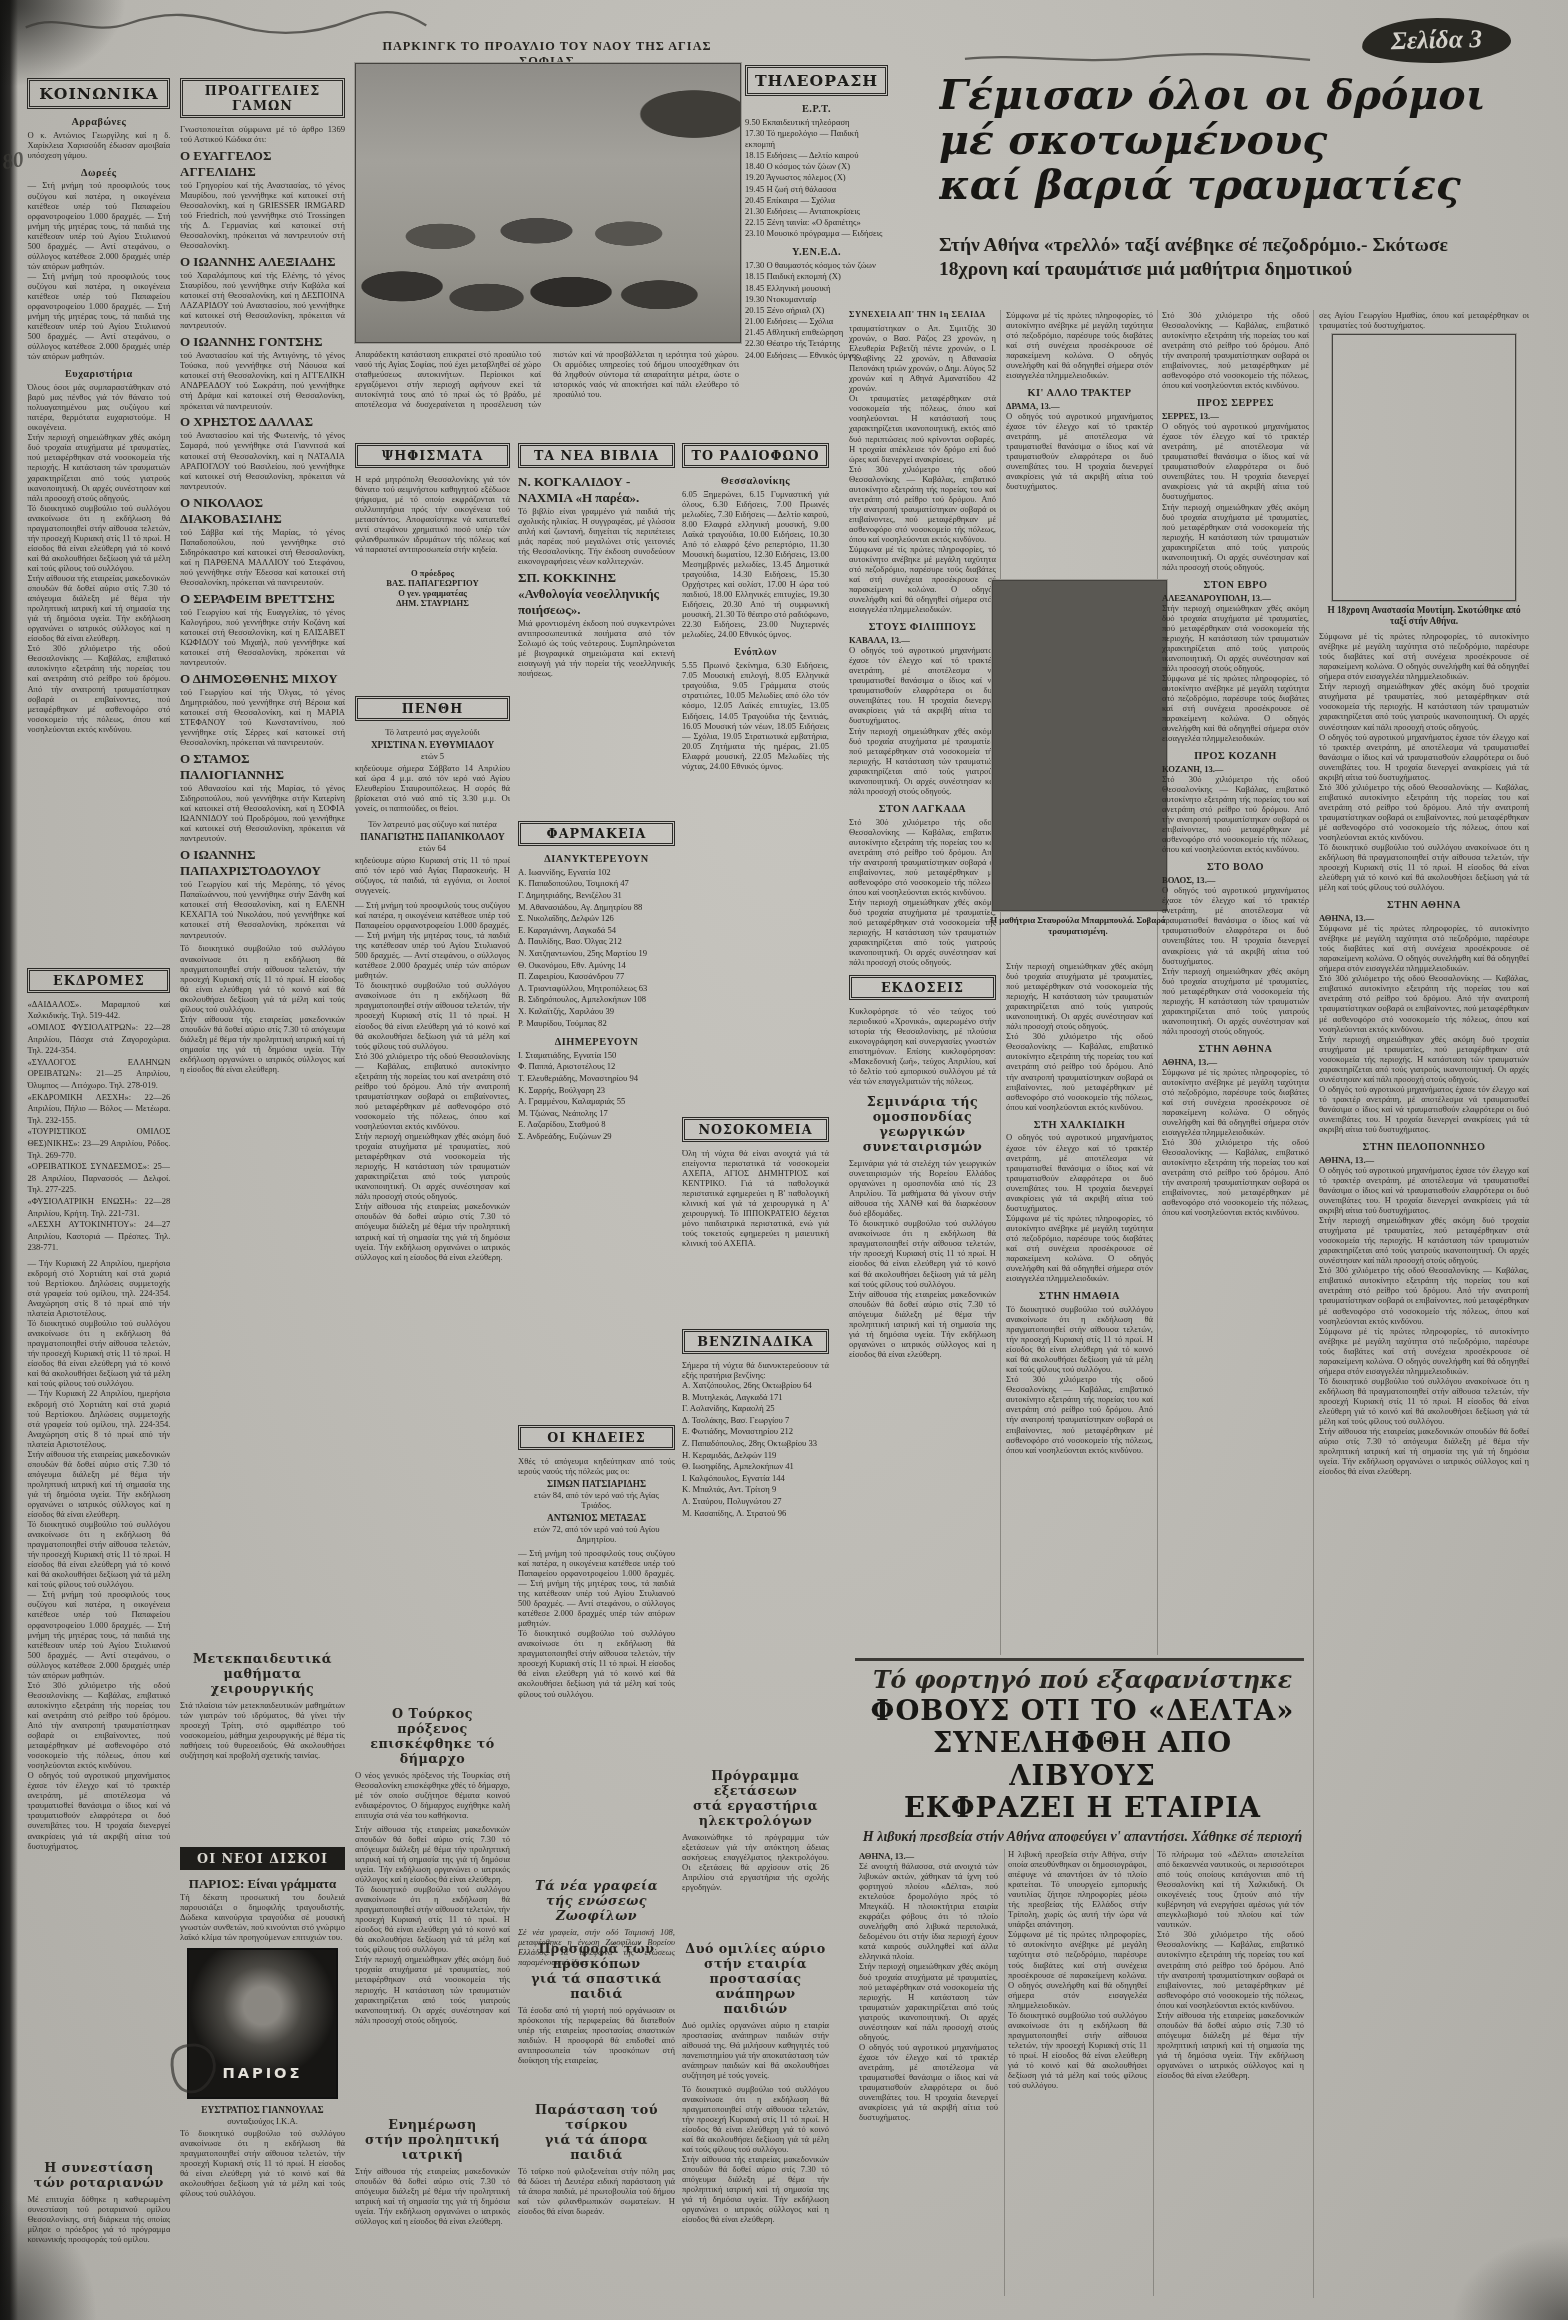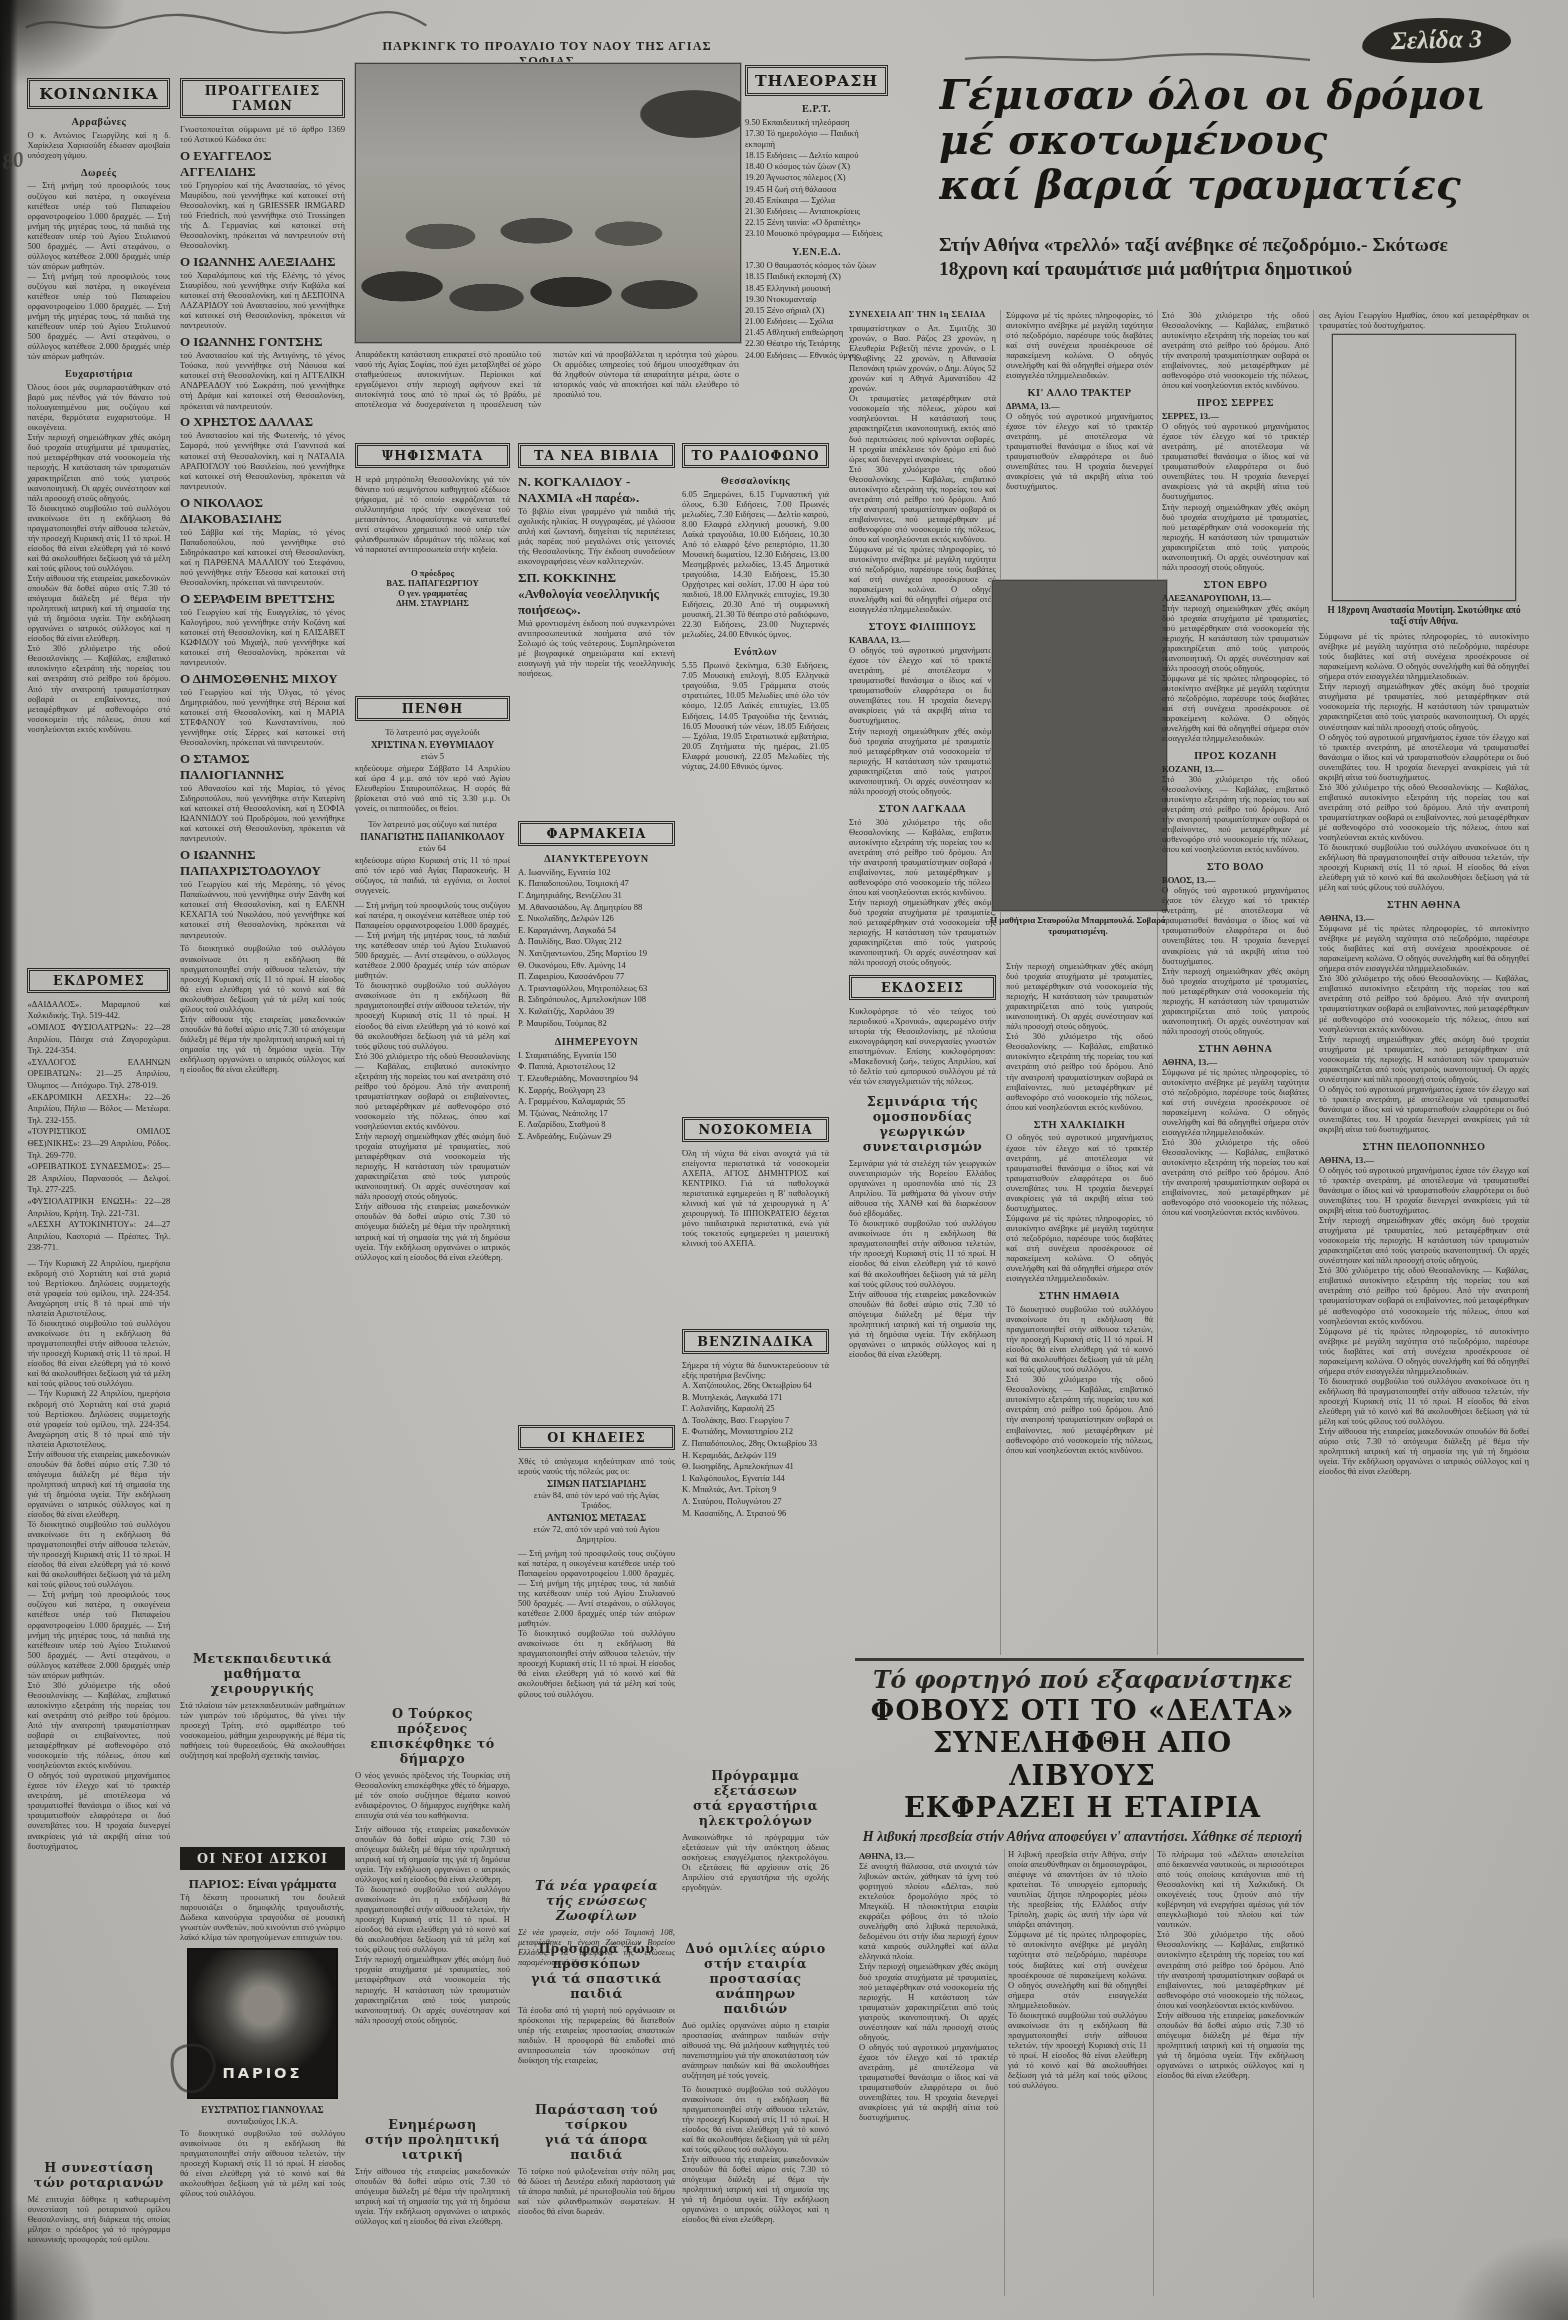--- a/index.html
+++ b/index.html
@@ -362,21 +362,21 @@
 Στήν αίθουσα τής εταιρείας μακεδονικών σπουδών θά δοθεί αύριο στίς 7.30 τό απόγευμα διάλεξη μέ θέμα τήν προληπτική ιατρική καί τή σημασία της γιά τή δημόσια υγεία. Τήν εκδήλωση οργανώνει ο ιατρικός σύλλογος καί η είσοδος θά είναι ελεύθερη.</div>
   </div>
 
   <div class="abs vr" style="left:1000px;top:310px;height:1345px;"></div>
   <div class="abs vr" style="left:1157px;top:310px;height:1345px;"></div>
   <div class="abs vr" style="left:1313px;top:310px;height:1988px;"></div>
 
   <div class="abs" style="left:849px;top:310px;width:147px;height:1345px;">
     <div class="note">ΣΥΝΕΧΕΙΑ ΑΠ' ΤΗΝ 1η ΣΕΛΙΔΑ</div>
     <div class="body">τραυματίστηκαν ο Απ. Σιμιτζής 30 χρονών, ο Βασ. Ράζος 23 χρονών, η Ελευθερία Ρεβετζή πέντε χρονών, ο Ι. Γκλαβίνης 22 χρονών, η Αθανασία Πεπονάκη τριών χρονών, ο Δημ. Αύγος 52 χρονών καί η Αθηνά Αμανατίδου 42 χρονών.</div>
-    <div class="body">Οι τραυματίες μεταφέρθηκαν στά νοσοκομεία τής πόλεως, χώρου καί νοσηλεύονται. Η κατάστασή τους χαρακτηρίζεται ικανοποιητική, εκτός από δυό περιπτώσεις πού κρίνονται σοβαρές. Η τροχαία απέκλεισε τόν δρόμο επί δυό ώρες καί διενεργεί ανακρίσεις.</div>
+    <div class="body">Οι τραυματίες μεταφέρθηκαν στά νοσοκομεία τής πόλεως, όπου καί νοσηλεύονται. Η κατάστασή τους χαρακτηρίζεται ικανοποιητική, εκτός από δυό περιπτώσεις πού κρίνονται σοβαρές. Η τροχαία απέκλεισε τόν δρόμο επί δυό ώρες καί διενεργεί ανακρίσεις.</div>
     <div class="body">Στό 30ό χιλιόμετρο τής οδού Θεσσαλονίκης — Καβάλας, επιβατικό αυτοκίνητο εξετράπη τής πορείας του καί ανετράπη στό ρείθρο τού δρόμου. Από τήν ανατροπή τραυματίστηκαν σοβαρά οι επιβαίνοντες, πού μεταφέρθηκαν μέ ασθενοφόρο στό νοσοκομείο τής πόλεως, όπου καί νοσηλεύονται εκτός κινδύνου.
 Σύμφωνα μέ τίς πρώτες πληροφορίες, τό αυτοκίνητο ανέβηκε μέ μεγάλη ταχύτητα στό πεζοδρόμιο, παρέσυρε τούς διαβάτες καί στή συνέχεια προσέκρουσε σέ παρακείμενη κολώνα. Ο οδηγός συνελήφθη καί θά οδηγηθεί σήμερα στόν εισαγγελέα πλημμελειοδικών.</div>
     <div class="subhead">ΣΤΟΥΣ ΦΙΛΙΠΠΟΥΣ</div>
     <div class="dl">ΚΑΒΑΛΑ, 13.—</div>
     <div class="body">Ο οδηγός τού αγροτικού μηχανήματος έχασε τόν έλεγχο καί τό τρακτέρ ανετράπη, μέ αποτέλεσμα νά τραυματισθεί θανάσιμα ο ίδιος καί νά τραυματισθούν ελαφρότερα οι δυό συνεπιβάτες του. Η τροχαία διενεργεί ανακρίσεις γιά τά ακριβή αίτια τού δυστυχήματος.
 Στήν περιοχή σημειώθηκαν χθές ακόμη δυό τροχαία ατυχήματα μέ τραυματίες, πού μεταφέρθηκαν στά νοσοκομεία τής περιοχής. Η κατάσταση τών τραυματιών χαρακτηρίζεται από τούς γιατρούς ικανοποιητική. Οι αρχές συνέστησαν καί πάλι προσοχή στούς οδηγούς.</div>
     <div class="subhead">ΣΤΟΝ ΛΑΓΚΑΔΑ</div>
     <div class="body">Στό 30ό χιλιόμετρο τής οδού Θεσσαλονίκης — Καβάλας, επιβατικό αυτοκίνητο εξετράπη τής πορείας του καί ανετράπη στό ρείθρο τού δρόμου. Από τήν ανατροπή τραυματίστηκαν σοβαρά οι επιβαίνοντες, πού μεταφέρθηκαν μέ ασθενοφόρο στό νοσοκομείο τής πόλεως, όπου καί νοσηλεύονται εκτός κινδύνου.
 Στήν περιοχή σημειώθηκαν χθές ακόμη δυό τροχαία ατυχήματα μέ τραυματίες, πού μεταφέρθηκαν στά νοσοκομεία τής περιοχής. Η κατάσταση τών τραυματιών χαρακτηρίζεται από τούς γιατρούς ικανοποιητική. Οι αρχές συνέστησαν καί πάλι προσοχή στούς οδηγούς.</div>
     <div class="sec-box small" style="margin-top:7.8px;">ΕΚΔΟΣΕΙΣ</div>

